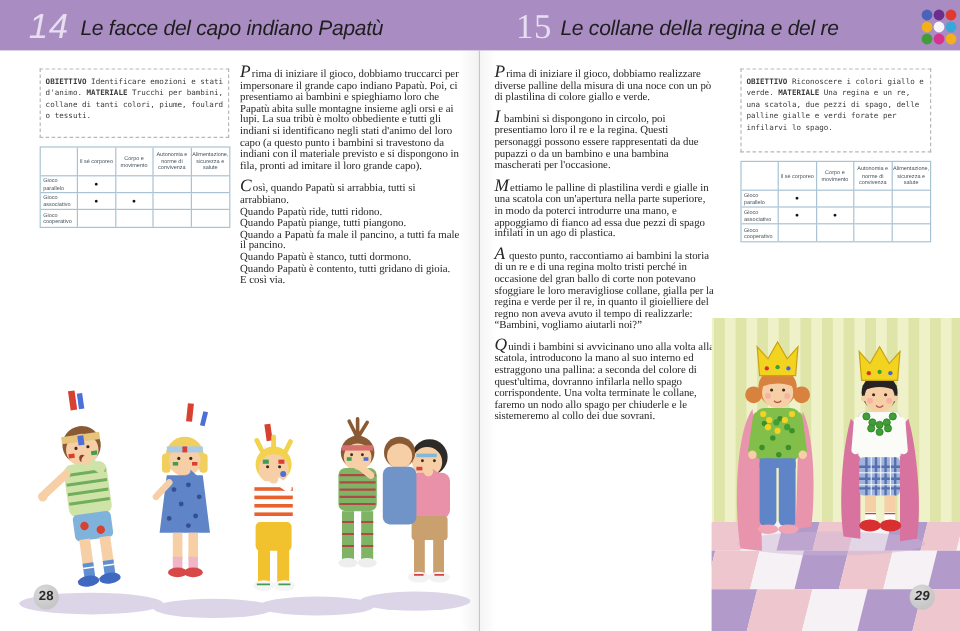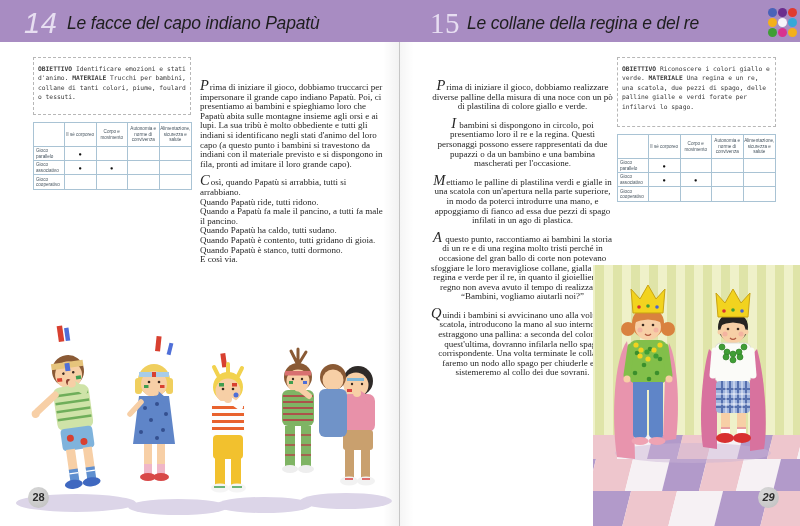--- a/index.html
+++ b/index.html
@@ -42,22 +42,22 @@
     border-bottom:1px solid var(--table_border,#a9c3d4); overflow:hidden; }
   .acttab > div:nth-child(5n) { border-right:none; }
   .acttab > div:nth-child(n+16) { border-bottom:none; }
   .hc { font-size:4.6px; line-height:1.2; color:#46545f; display:flex;
     align-items:center; justify-content:center; text-align:center; padding:1px; }
   .rl { font-size:4.6px; line-height:1.15; color:#46545f; display:flex;
     align-items:center; padding-left:2px; }
   .mk { font-size:5.5px; color:#111; display:flex; align-items:center; justify-content:center; }
   
   .col { position:absolute; width:185px; font-size:9px; line-height:9.6px;
-    color:#262626;margin-top:26px; }
-  #col14 { left:200px; top:57px; } #col15 { left:430px; top:57px;text-align:center; }
+    color:#262626; }
+  #col14 { left:200px; top:57px; } #col15 { left:412px; top:57px; }
   .col p { margin:0 0 9px 0; }
   .cap { font-style:italic; font-size:14.5px; line-height:0; margin-right:1px; }
   .lines div { margin:0; }
   
   .illus { position:absolute; }
   #illus14 { left:6px; top:281px; width:388px; height:240px; }
   #illus15 { left:593px; top:265px; width:207px; height:261px; }
   
   .pnum { position:absolute; width:21px; height:21px; border-radius:50%;
     background:radial-gradient(circle at 35% 30%, #d9d9d9, #bfbfbf);
@@ -116,24 +116,24 @@
     <div class="mk"></div>
     <div class="mk"></div>
     <div class="mk"></div>
   </div>
 
   <div class="col" id="col14">
     <p><span class="cap">P</span><span>rima di iniziare il gioco, dobbiamo truccarci per impersonare il grande capo indiano Papatù. Poi, ci presentiamo ai bambini e spieghiamo loro che Papatù abita sulle montagne insieme agli orsi e ai lupi. La sua tribù è molto obbediente e tutti gli indiani si identificano negli stati d'animo del loro capo (a questo punto i bambini si travestono da indiani con il materiale previsto e si dispongono in fila, pronti ad imitare il loro grande capo).</span></p>
     <div class="lines">
       <div><span class="cap">C</span><span>osì, quando Papatù si arrabbia, tutti si arrabbiano.</span></div>
       <div>Quando Papatù ride, tutti ridono.</div>
+      <div>Quando Papatù piange, tutti piangono.</div>
       <div>Quando a Papatù fa male il pancino, a tutti fa male il pancino.</div>
-      <div>Quando Papatù ha caldo, tutti sudano.</div>
+      <div>Quando Papatù è stanco, tutti dormono.</div>
       <div>Quando Papatù è contento, tutti gridano di gioia.</div>
-      <div>Quando Papatù è stanco, tutti dormono.</div>
       <div>E così via.</div>
     </div>
   </div>
 
   <div class="illus" id="illus14">
   <svg viewBox="0 0 388 240" width="388" height="240">
     <ellipse cx="70" cy="222" rx="60" ry="9" fill="#dcd5e8"></ellipse>
     <ellipse cx="172" cy="226" rx="50" ry="8" fill="#dcd5e8"></ellipse>
     <ellipse cx="258" cy="224" rx="48" ry="8" fill="#dcd5e8"></ellipse>
     <ellipse cx="340" cy="220" rx="46" ry="8" fill="#dcd5e8"></ellipse>

